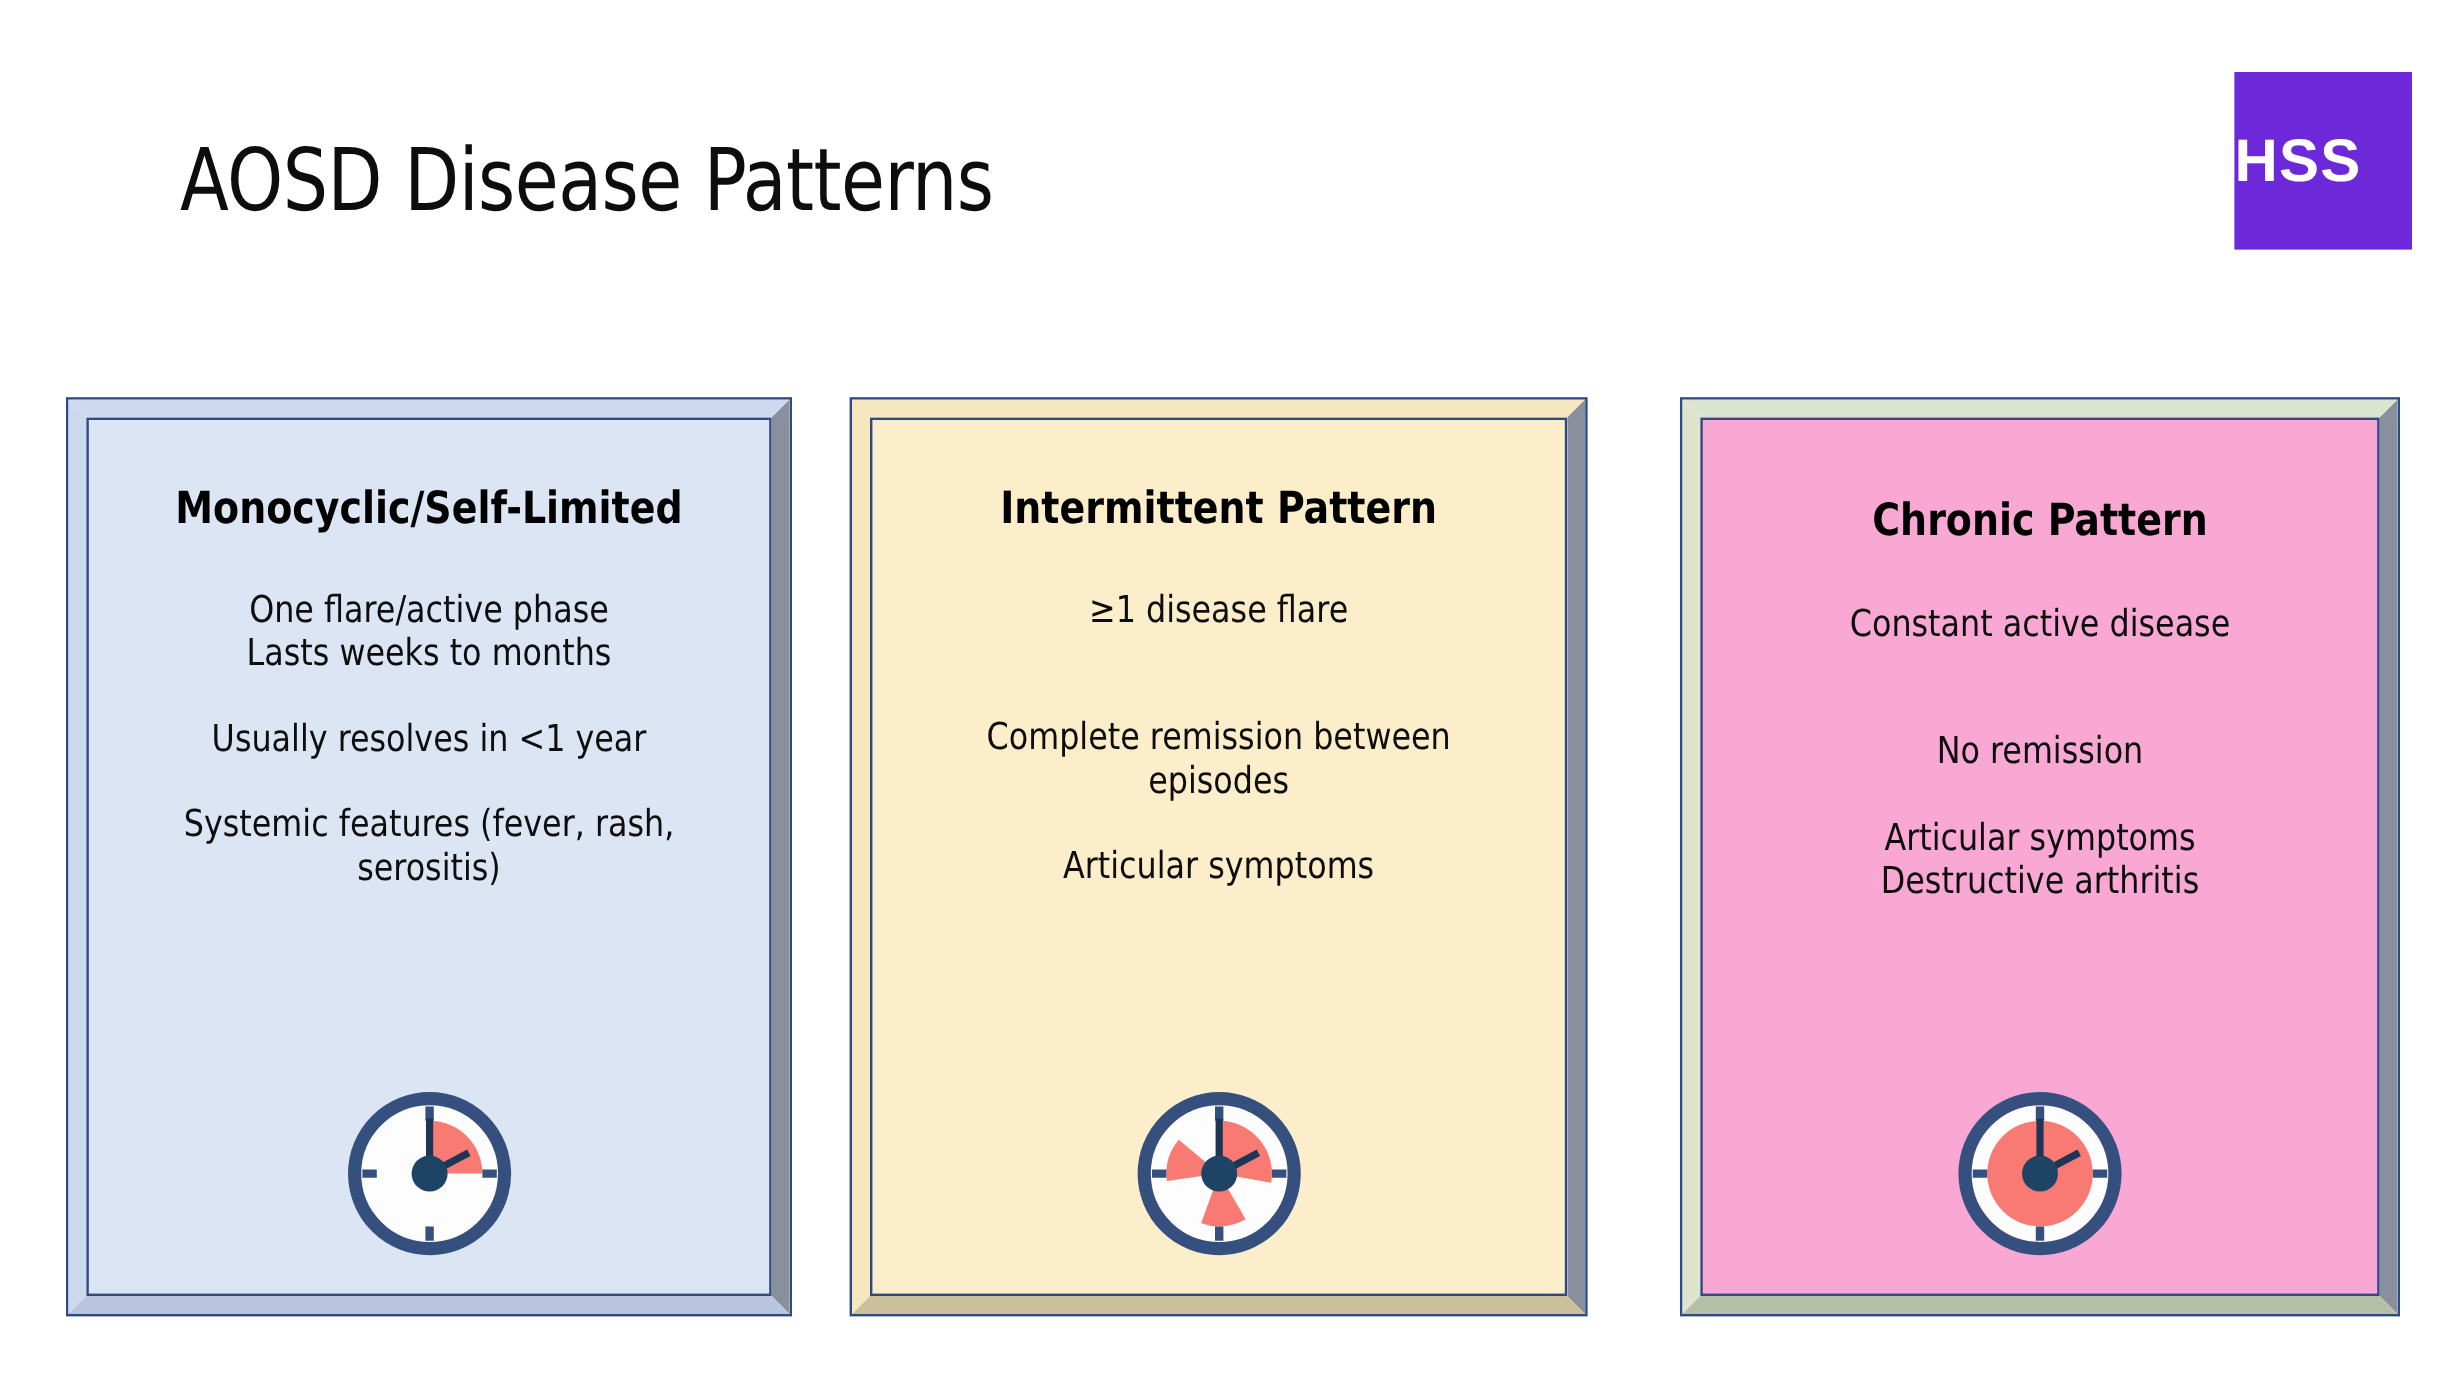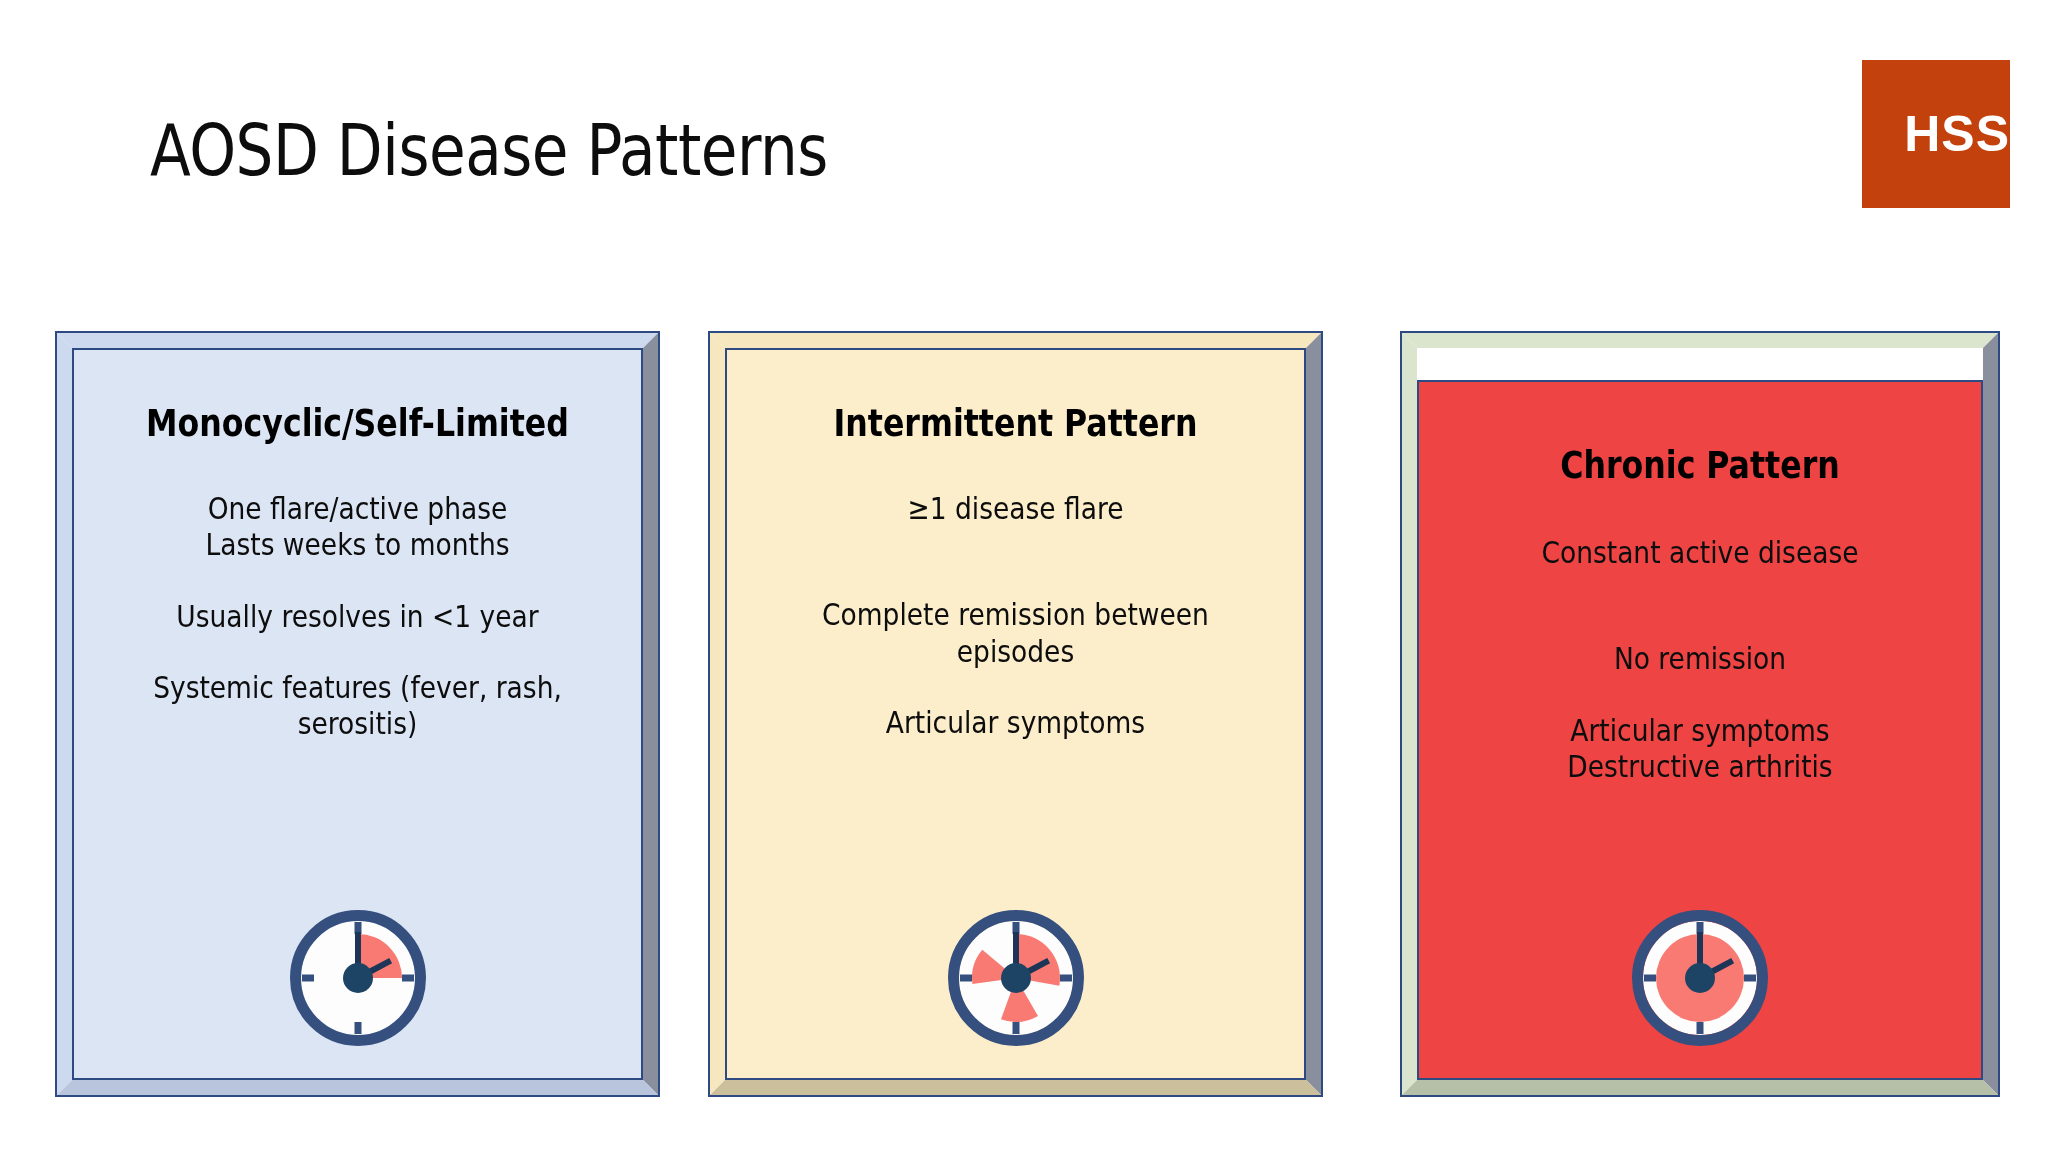--- a/index.html
+++ b/index.html
@@ -32,24 +32,24 @@
     transform-origin: left center;
   }
 
   
   #hss-logo {
     position: absolute;
     left: 1862px;
     top: 60px;
     width: 148px;
     height: 148px;
-    background: #c2410c;
+    background: #6d28d9;
     display: flex;
     align-items: center;
-    justify-content: flex-end;
+    justify-content: flex-start;
   }
   #hss-logo .logo-text {
     color: #ffffff;
     font-size: 50px;
     font-weight: bold;
     letter-spacing: 1px;
     font-family: "Liberation Sans", sans-serif;
   }
 
   
@@ -184,21 +184,21 @@
         </svg>
       </div>
   </div>
 </div>
 
 <div class="card" id="card-2" style="left: 1400px; top: 331px; width: 600px; height: 766px; border-color: rgb(46, 74, 130);">
   <div class="bevel bevel-top" style="background: rgb(219, 229, 205);"></div>
   <div class="bevel bevel-left" style="background: rgb(219, 229, 205);"></div>
   <div class="bevel bevel-right" style="background: rgb(138, 143, 158);"></div>
   <div class="bevel bevel-bottom" style="background: rgb(182, 191, 168);"></div>
-  <div class="inner-panel" style="background: #ef4444; border-color: rgb(46, 74, 130); margin-top: 32px;">
+  <div class="inner-panel" style="background: #f9a8d4; border-color: rgb(46, 74, 130);">
     <div class="card-title" style="top:62px;">Chronic Pattern</div>
     <div class="card-body" style="top:152px;">
         <p>Constant active disease</p>
         <div class="gap"></div>
         <div class="gap"></div>
         <p>No remission</p>
         <div class="gap"></div>
         <p>Articular symptoms</p>
         <p>Destructive arthritis</p>
       </div>

